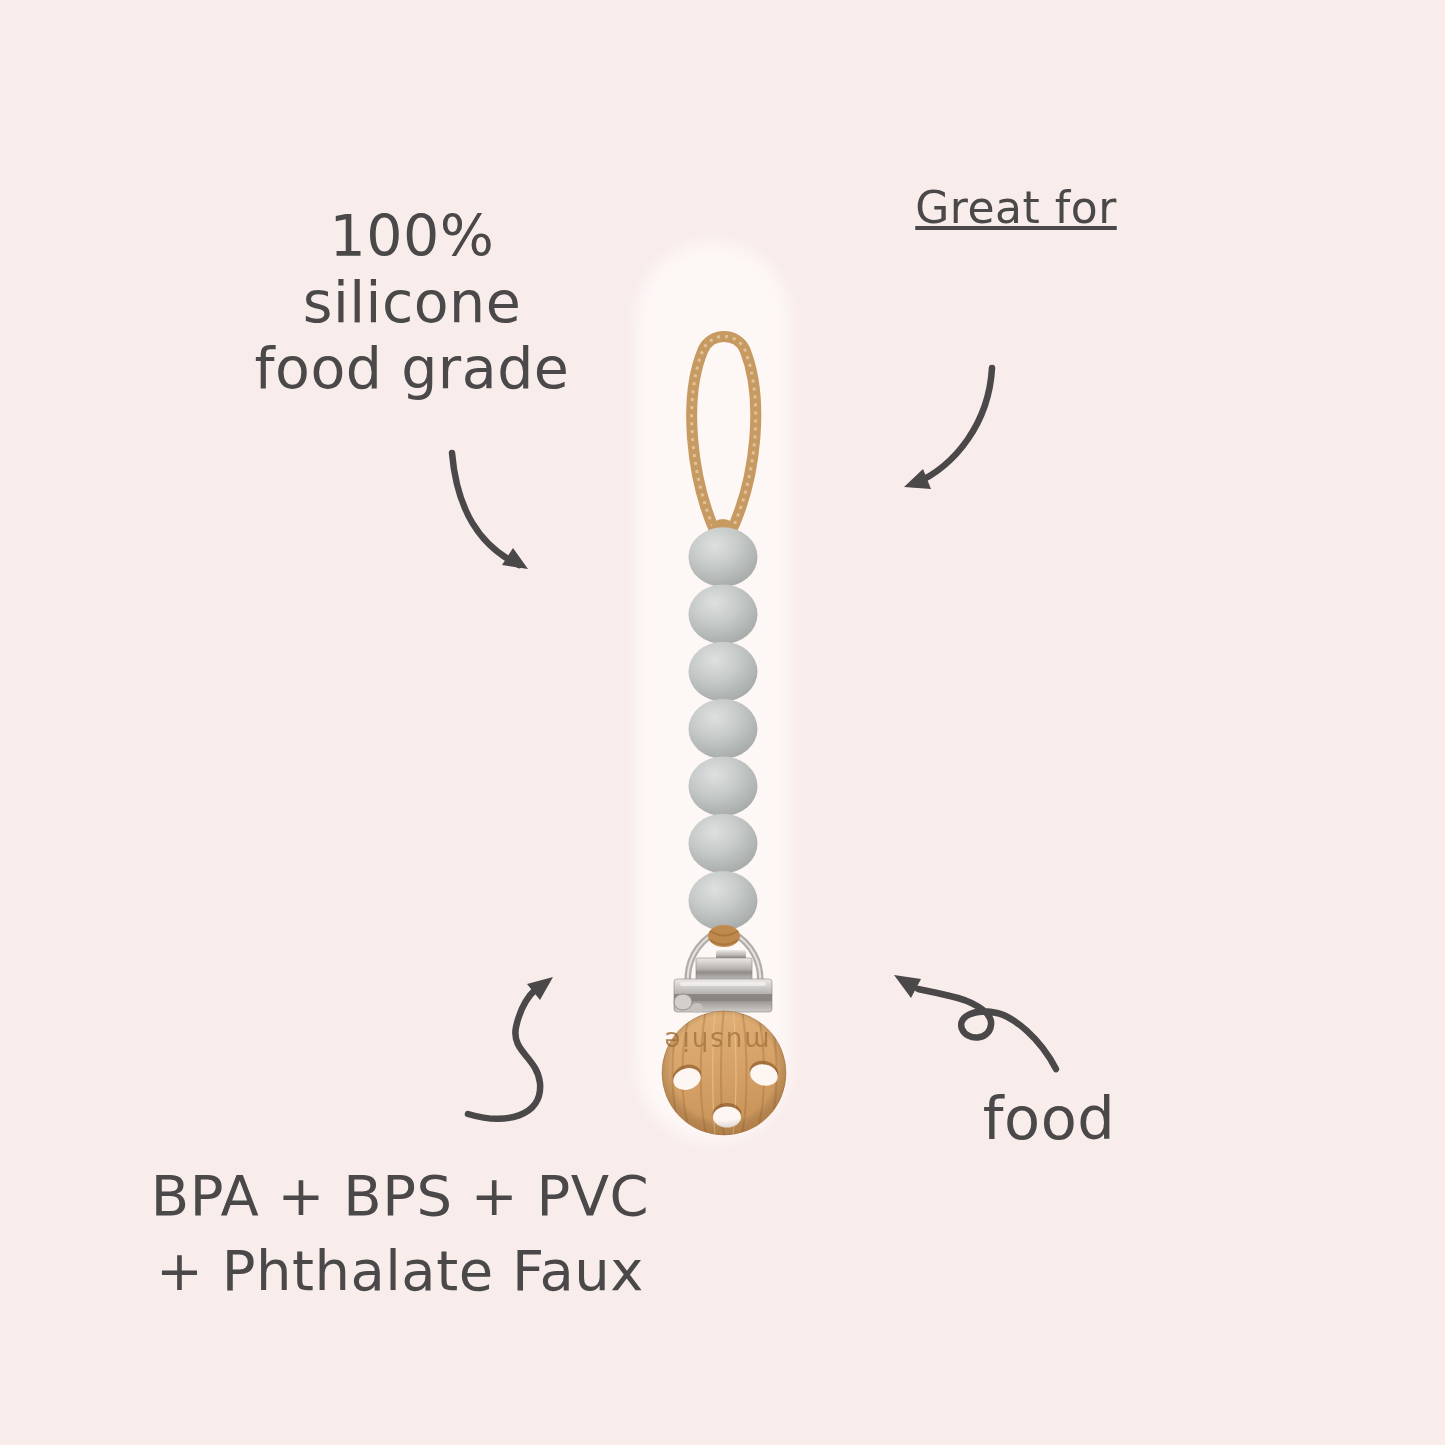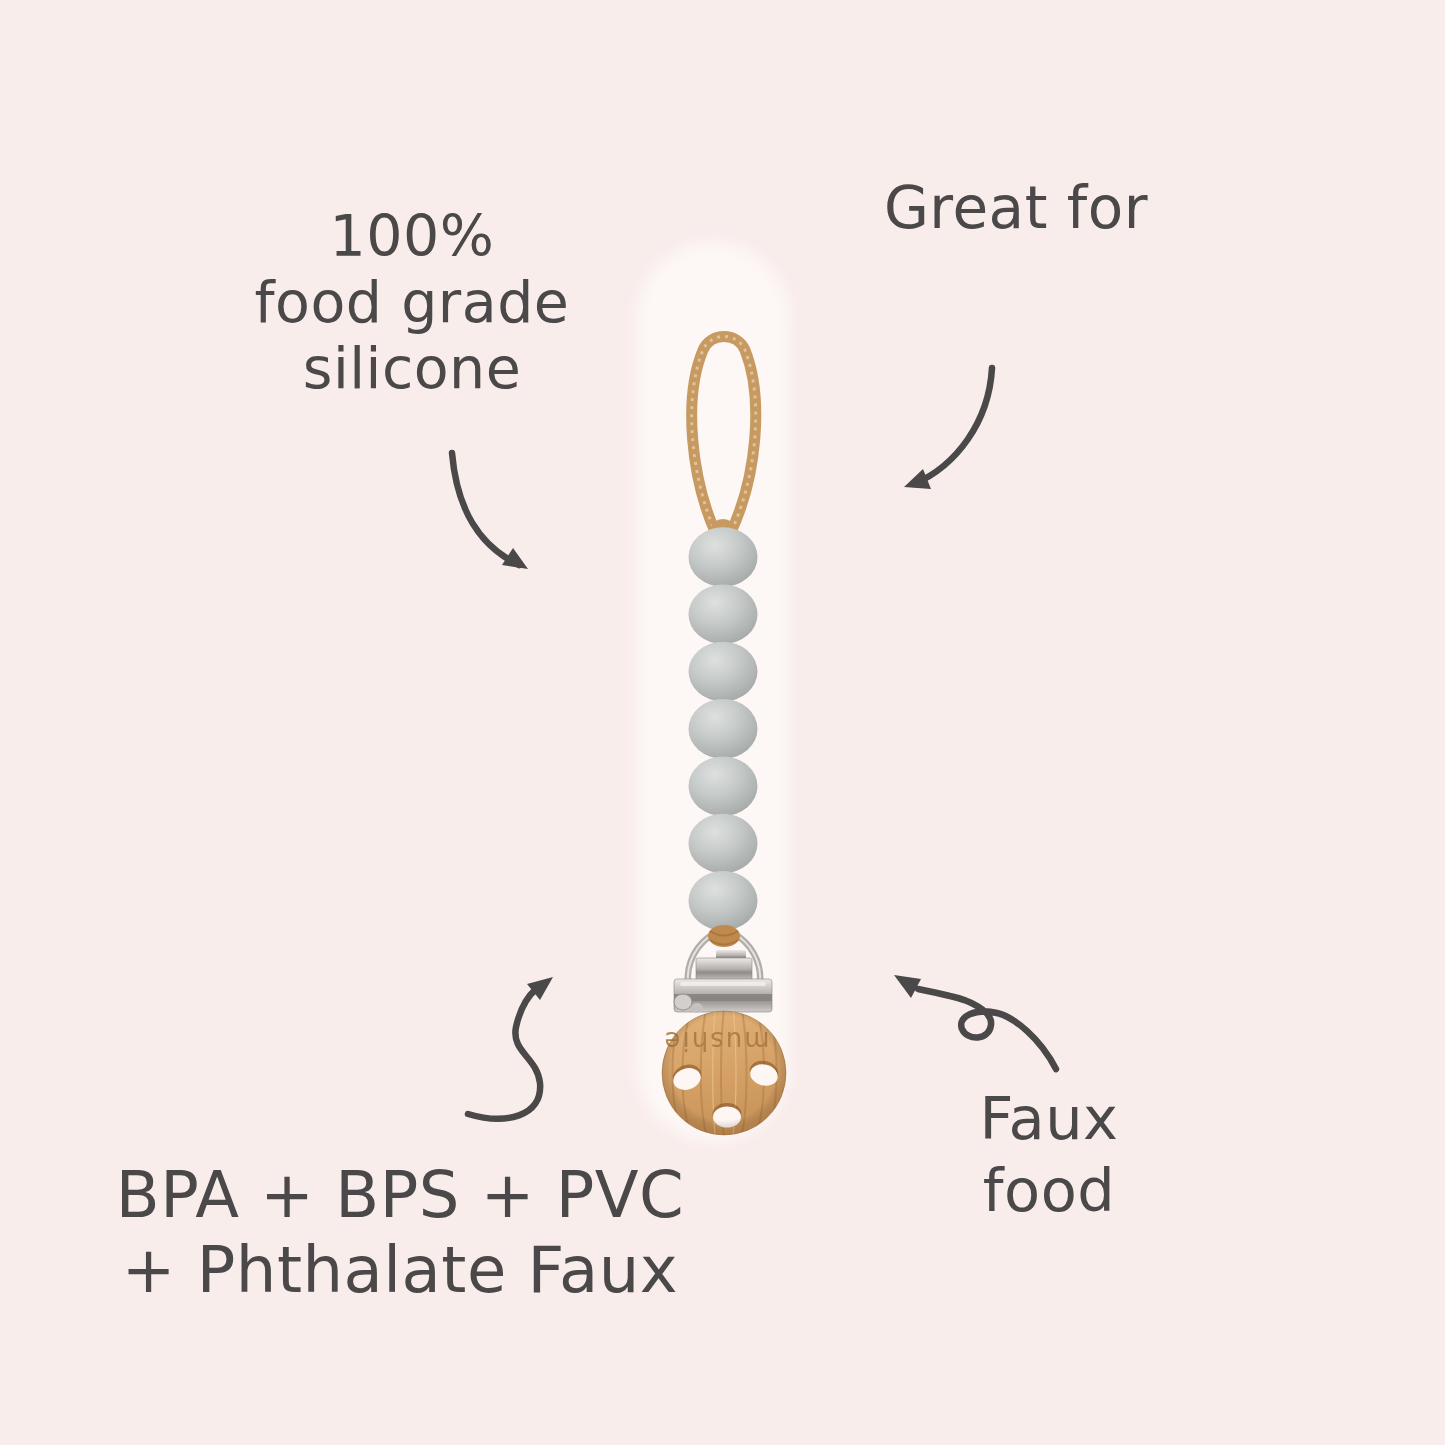--- a/index.html
+++ b/index.html
@@ -7,22 +7,22 @@
     width:1445px;height:1445px;position:relative;overflow:hidden;
     background:var(--bg,#f9edec);
     font-family:"DejaVu Sans",sans-serif;
   }
   .annotation{
     position:absolute;text-align:center;color:var(--ink,#4a4848);
     font-family:"DejaVu Sans",sans-serif;letter-spacing:.5px;
   }
   .annotation div{white-space:nowrap;}
   .ann-top-left{left:142px;top:203px;width:540px;font-size:57px;line-height:66px;}
-  .ann-top-right{left:766px;top:163px;width:500px;font-size:58px;line-height:90px;}
-  .ann-bottom-left{left:90px;top:1158px;width:620px;font-size:64px;line-height:75px;}
+  .ann-top-right{left:766px;top:163px;width:500px;font-size:44px;line-height:90px;text-decoration:underline;}
+  .ann-bottom-left{left:90px;top:1158px;width:620px;font-size:56px;line-height:75px;}
   .ann-bottom-right{left:899px;top:1083px;width:300px;font-size:59px;line-height:72px;}
   .capsule{
     position:absolute;left:636px;top:242px;width:154px;height:900px;
     border-radius:84px;background:rgba(255,253,252,0.6);filter:blur(7px);
   }
   svg.scene{position:absolute;left:0;top:0;}
 </style>
 </head>
 <body style="--bg: #f9edec; --ink: #4a4848; --cord: #c79a62; --cord-dk: #a9773d; --bead-hi: #dde0df; --bead-mid: #c6cac9; --bead-sh2: #a2a6a5; --wood-hi: #e2b37a; --wood-dk: #c9945a; --metal-hi: #ece9e6; --metal-dk: #8f8c89; --hole: #fdf6f3;">
 
@@ -124,29 +124,28 @@
   <g style="fill:var(--ink,#4a4848)" stroke="none">
     <polygon points="528,569 502,565 513,548"></polygon>
     <polygon points="904,487 923,469 931,489"></polygon>
     <polygon points="553,977 540,1000 527,984"></polygon>
     <polygon points="894,975 921,979 911,998"></polygon>
   </g>
 </svg>
 
 <div class="annotation ann-top-left">
   <div>100%</div>
+  <div>silicone</div>
   <div>food grade</div>
-  <div>silicone</div>
 </div>
 
 <div class="annotation ann-top-right">
   <div>Great for</div>
 </div>
 
 <div class="annotation ann-bottom-left">
   <div>BPA + BPS + PVC</div>
   <div>+ Phthalate Faux</div>
 </div>
 
 <div class="annotation ann-bottom-right">
-  <div>Faux</div>
   <div>food</div>
 </div>
 
 </body></html>

